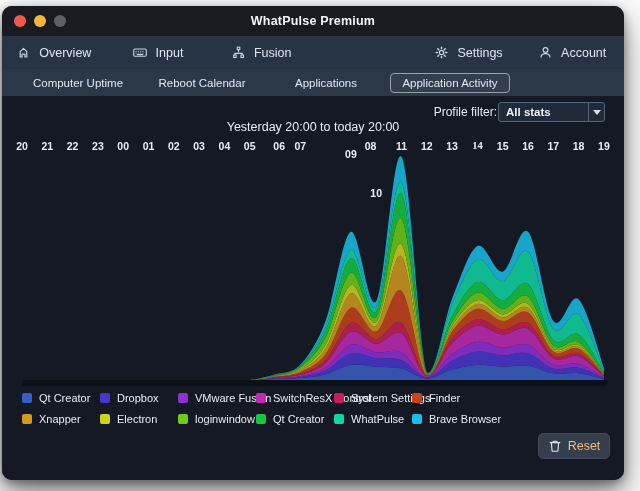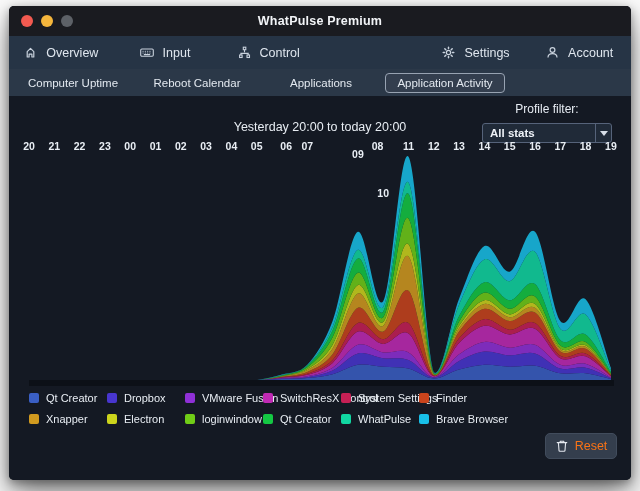--- a/index.html
+++ b/index.html
@@ -4,22 +4,22 @@
 <style>
   * { margin:0; padding:0; box-sizing:border-box; }
   html,body { width:640px; height:491px; }
   body {
     font-family:"Liberation Sans", sans-serif;
     background:#fbfbfb;
     position:relative;
     overflow:hidden;
   }
   .window {
-    position:absolute; left:9px; top:6px; width:622px; height:474px;
-    border-radius:5px; overflow:hidden; background:#141923;
+    position:absolute; left:2px; top:6px; width:622px; height:474px;
+    border-radius:10px; overflow:hidden; background:#141923;
     box-shadow:0 14px 30px rgba(0,0,0,.5), 0 3px 10px rgba(0,0,0,.35);
   }
   
   .titlebar {
     position:absolute; left:0; top:0; right:0; height:30px;
     background:#1a1b20; display:flex; align-items:center; justify-content:center;
   }
   .traffic { position:absolute; left:12px; top:9px; display:flex; gap:8px; }
   .traffic span { width:12px; height:12px; border-radius:50%; display:block; }
   .tl-close{ background:#f25a50; }
@@ -34,34 +34,34 @@
   .tab {
     flex:1 1 0; display:flex; align-items:center; justify-content:center; gap:8px;
     color:#dfe6ee; font-size:12.5px; position:relative; cursor:default;
   }
   .tab.active { background:#4c1d95;margin-top:41px; }
   .tab .accent { position:absolute; left:0; right:0; bottom:0; height:2px; }
   .tab svg { display:block; }
   
   .subnav {
     position:absolute; left:0; top:63px; right:0; height:27px;
-    background:#2b3848; display:flex; align-items:center; padding-left:2px;
+    background:#2b3848; display:flex; align-items:center; padding-left:14px;
   }
   .subtab {
     width:124px; text-align:center; color:#e3e9f0; font-size:11.5px;
     display:flex; align-items:center; justify-content:center; height:27px;
   }
   .subtab .pill { padding:3px 0; width:120px; border-radius:4px; }
   .subtab.active .pill { border:1px solid #98a3b2; background:#333e4e; }
   
   .content { position:absolute; left:0; top:90px; right:0; bottom:0; background:#141923; }
-  .filter-row { position:absolute; top:6px; right:19px; display:flex; align-items:center; gap:7px;flex-direction:column; }
+  .filter-row { position:absolute; top:6px; right:19px; display:flex; align-items:center; gap:1px; }
   .filter-label { color:#e6ebf2; font-size:12px; }
   .select {
-    width:130px; height:20px; background:#202a38; border:1px solid #56637a;
+    width:107px; height:20px; background:#202a38; border:1px solid #56637a;
     border-radius:3px; display:flex; align-items:center; position:relative;
   }
   .select .value { flex:1; color:#eef2f7; font-size:11.5px; font-weight:bold; padding-left:7px; }
   .select .arrow-box {
     width:16px; height:100%; border-left:1px solid #56637a;
     display:flex; align-items:center; justify-content:center;
   }
   .select .arrow-box i {
     width:0; height:0; border-left:4px solid transparent; border-right:4px solid transparent;
     border-top:5px solid #d7dee7; display:block;
@@ -82,21 +82,21 @@
     display:grid; grid-template-columns:repeat(6,78px); grid-auto-rows:15px; row-gap:6px;
   }
   .legend-item { display:flex; align-items:center; gap:7px; }
   .legend-item .sw { width:10px; height:10px; border-radius:2px; flex:0 0 auto; }
   .legend-item .lb { color:#e8edf3; font-size:11px; white-space:nowrap; }
   
   .reset-btn {
     position:absolute; right:14px; bottom:21px; width:72px; height:26px;
     background:#343e4d; border:1px solid #414c5c; border-radius:5px;
     display:flex; align-items:center; justify-content:center; gap:6px;
-    color:#f97316; font-size:12.5px; cursor:default;
+    color:#fdba74; font-size:12.5px; cursor:default;
   }
   .reset-btn svg { display:block; }
 </style>
 </head>
 <body>
 
 <div class="window">
 
   <div class="titlebar">
     <div class="traffic">
@@ -121,21 +121,21 @@
       </svg>
       <span>Input</span>
     </div>
     <div class="tab">
       <svg width="15" height="15" viewBox="0 0 15 15">
         <rect x="6.3" y="2.2" width="2.5" height="2.5" fill="none" stroke="#c9d2dd" stroke-width="1.1"></rect>
         <rect x="2.6" y="10" width="2.5" height="2.5" fill="none" stroke="#c9d2dd" stroke-width="1.1"></rect>
         <rect x="10" y="10" width="2.5" height="2.5" fill="none" stroke="#c9d2dd" stroke-width="1.1"></rect>
         <path d="M7.5 4.8 V7.3 M3.9 9.9 V8.4 H11.2 V9.9" fill="none" stroke="#c9d2dd" stroke-width="1.1"></path>
       </svg>
-      <span>Control</span>
+      <span>Fusion</span>
     </div>
     <div class="tab active">
       <svg width="15" height="15" viewBox="0 0 15 15">
         <circle cx="7.5" cy="7.7" r="4.9" fill="none" stroke="#e2e8f0" stroke-width="1.2"></circle>
         <path d="M7.5 5.2 V7.8 L9.5 8.9" fill="none" stroke="#e2e8f0" stroke-width="1.2" stroke-linecap="round"></path>
       </svg>
       <span>Uptime</span>
       <div class="accent" style="background: rgb(77, 95, 227);"></div>
     </div>
     <div class="tab">
@@ -197,21 +197,21 @@
         <span style="left: 202.4px;">04</span>
         <span style="left: 227.7px;">05</span>
         <span style="left: 253px; text-align: right;">06</span>
         <span style="left: 278.3px;">07</span>
         <span style="left: 303.6px; margin-left: 35px;">08</span>
         <span style="left: 328.9px; margin-top: 8px;">09</span>
         <span style="left: 354.2px; margin-top: 47px;">10</span>
         <span style="left: 379.5px;">11</span>
         <span style="left: 404.8px;">12</span>
         <span style="left: 430.1px;">13</span>
-        <span style="left: 455.4px;">14</span>
+        <span style="left: 455.4px; font-family: Liberation Serif, serif;">14</span>
         <span style="left: 480.7px;">15</span>
         <span style="left: 506px;">16</span>
         <span style="left: 531.3px;">17</span>
         <span style="left: 556.6px;">18</span>
         <span style="left: 581.9px;">19</span>
       </div>
 
     <svg class="chart-svg" width="585" height="236">
         <path d="M 0,228 C 4.2,228.0 16.9,228.0 25.3,228.0 C 33.7,228.0 42.2,228.0 50.6,228.0 C 59.0,228.0 67.5,228.0 75.9,228.0 C 84.3,228.0 92.8,228.0 101.2,228.0 C 109.6,228.0 118.1,228.0 126.5,228.0 C 134.9,228.0 143.4,228.0 151.8,228.0 C 160.2,228.0 168.7,228.0 177.1,228.0 C 185.5,228.0 194.0,228.0 202.4,228.0 C 210.8,228.0 219.3,228.0 227.7,228.0 C 236.1,227.8 244.6,227.4 253.0,227.1 C 261.4,226.7 269.9,226.9 278.3,226.1 C 286.7,225.3 295.2,224.5 303.6,222.3 C 312.0,220.1 320.5,214.1 328.9,212.8 C 337.3,211.5 345.8,214.1 354.2,214.7 C 362.6,215.3 371.1,214.6 379.5,216.6 C 387.9,218.6 396.4,226.4 404.8,226.6 C 413.2,226.7 421.7,219.8 430.1,217.6 C 438.5,215.3 447.0,213.3 455.4,212.8 C 463.8,212.3 472.3,214.5 480.7,214.7 C 489.1,214.9 497.6,212.6 506.0,213.8 C 514.4,214.9 522.9,220.1 531.3,221.3 C 539.7,222.6 548.2,220.4 556.6,221.3 C 565.0,222.3 577.7,226.1 581.9,227.1 L 581.9,228 C 577.7,228.0 565.0,228.0 556.6,228.0 C 548.2,228.0 539.7,228.0 531.3,228.0 C 522.9,228.0 514.4,228.0 506.0,228.0 C 497.6,228.0 489.1,228.0 480.7,228.0 C 472.3,228.0 463.8,228.0 455.4,228.0 C 447.0,228.0 438.5,228.0 430.1,228.0 C 421.7,228.0 413.2,228.0 404.8,228.0 C 396.4,228.0 387.9,228.0 379.5,228.0 C 371.1,228.0 362.6,228.0 354.2,228.0 C 345.8,228.0 337.3,228.0 328.9,228.0 C 320.5,228.0 312.0,228.0 303.6,228.0 C 295.2,228.0 286.7,228.0 278.3,228.0 C 269.9,228.0 261.4,228.0 253.0,228.0 C 244.6,228.0 236.1,228.0 227.7,228.0 C 219.3,228.0 210.8,228.0 202.4,228.0 C 194.0,228.0 185.5,228.0 177.1,228.0 C 168.7,228.0 160.2,228.0 151.8,228.0 C 143.4,228.0 134.9,228.0 126.5,228.0 C 118.1,228.0 109.6,228.0 101.2,228.0 C 92.8,228.0 84.3,228.0 75.9,228.0 C 67.5,228.0 59.0,228.0 50.6,228.0 C 42.2,228.0 33.7,228.0 25.3,228.0 C 16.9,228.0 4.2,228.0 0.0,228.0 Z" fill="#3a5fc4" fill-opacity="0.85"></path>
         <path d="M 0,228 C 4.2,228.0 16.9,228.0 25.3,228.0 C 33.7,228.0 42.2,228.0 50.6,228.0 C 59.0,228.0 67.5,228.0 75.9,228.0 C 84.3,228.0 92.8,228.0 101.2,228.0 C 109.6,228.0 118.1,228.0 126.5,228.0 C 134.9,228.0 143.4,228.0 151.8,228.0 C 160.2,228.0 168.7,228.0 177.1,228.0 C 185.5,228.0 194.0,228.0 202.4,228.0 C 210.8,228.0 219.3,228.0 227.7,228.0 C 236.1,227.8 244.6,227.0 253.0,226.6 C 261.4,226.1 269.9,226.5 278.3,225.2 C 286.7,223.8 295.2,222.5 303.6,218.5 C 312.0,214.5 320.5,203.5 328.9,201.4 C 337.3,199.3 345.8,205.0 354.2,206.2 C 362.6,207.3 371.1,204.8 379.5,208.1 C 387.9,211.3 396.4,225.5 404.8,225.6 C 413.2,225.8 421.7,213.4 430.1,209.0 C 438.5,204.6 447.0,200.4 455.4,199.5 C 463.8,198.6 472.3,203.0 480.7,203.3 C 489.1,203.6 497.6,199.2 506.0,201.4 C 514.4,203.6 522.9,214.2 531.3,216.6 C 539.7,219.0 548.2,214.1 556.6,215.7 C 565.0,217.2 577.7,224.4 581.9,226.1 L 581.9,227.05 C 577.7,226.1 565.0,222.3 556.6,221.3 C 548.2,220.4 539.7,222.6 531.3,221.3 C 522.9,220.1 514.4,214.9 506.0,213.8 C 497.6,212.6 489.1,214.9 480.7,214.7 C 472.3,214.5 463.8,212.3 455.4,212.8 C 447.0,213.3 438.5,215.3 430.1,217.6 C 421.7,219.8 413.2,226.7 404.8,226.6 C 396.4,226.4 387.9,218.6 379.5,216.6 C 371.1,214.6 362.6,215.3 354.2,214.7 C 345.8,214.1 337.3,211.5 328.9,212.8 C 320.5,214.1 312.0,220.1 303.6,222.3 C 295.2,224.5 286.7,225.3 278.3,226.1 C 269.9,226.9 261.4,226.7 253.0,227.1 C 244.6,227.4 236.1,227.8 227.7,228.0 C 219.3,228.0 210.8,228.0 202.4,228.0 C 194.0,228.0 185.5,228.0 177.1,228.0 C 168.7,228.0 160.2,228.0 151.8,228.0 C 143.4,228.0 134.9,228.0 126.5,228.0 C 118.1,228.0 109.6,228.0 101.2,228.0 C 92.8,228.0 84.3,228.0 75.9,228.0 C 67.5,228.0 59.0,228.0 50.6,228.0 C 42.2,228.0 33.7,228.0 25.3,228.0 C 16.9,228.0 4.2,228.0 0.0,228.0 Z" fill="#4836cf" fill-opacity="0.85"></path>

